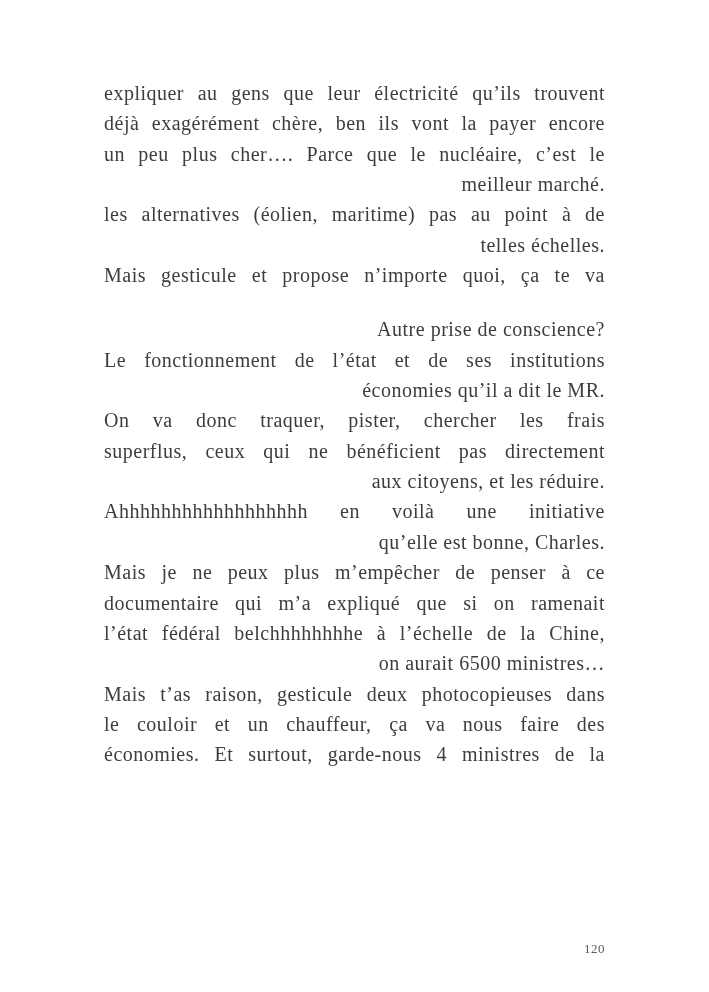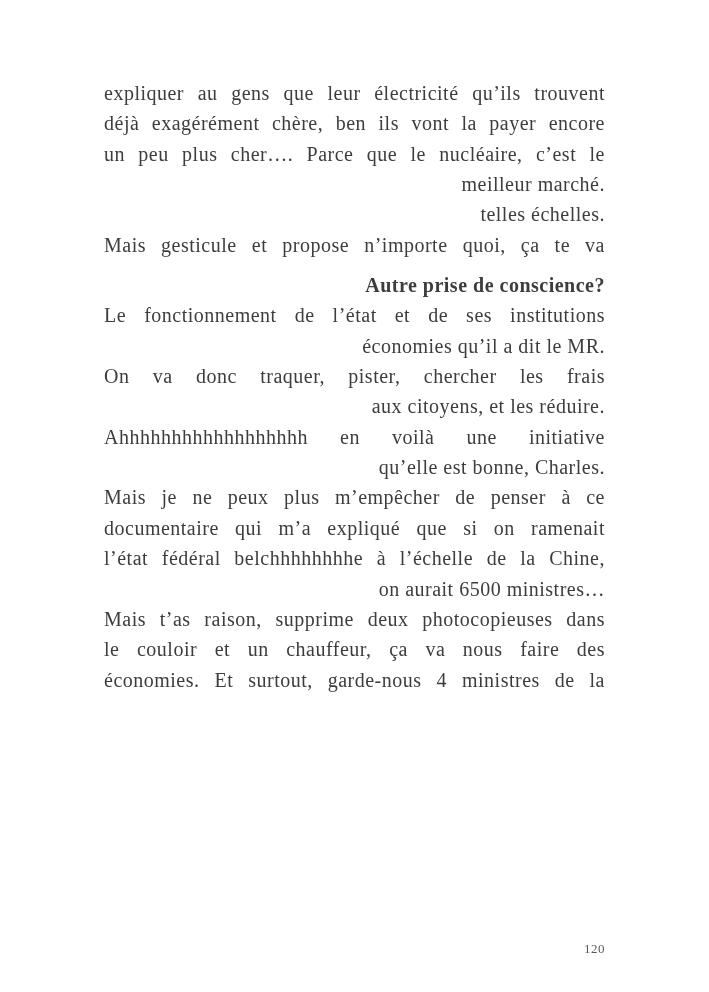--- a/index.html
+++ b/index.html
@@ -23,22 +23,21 @@
     color: #3d3d3d;
     font-size: 20px;
     line-height: 30.35px;
     letter-spacing: 0.5px;
   }
   .paragraph {
     margin: 0;
     padding: 0;
   }
   .paragraph.gap-before {
-    margin-top: 10px;
-    font-weight: bold;
+    margin-top: 24px;
   }
   .line {
     white-space: normal;
   }
   .line.just {
     text-align: justify;
     text-align-last: justify;
   }
   .line.last {
     text-align: right;
@@ -59,46 +58,48 @@
 
 <div class="page">
   <div class="text-block" id="text-block">
       <div class="paragraph">
         <div class="line just">expliquer au gens que leur électricité qu’ils trouvent</div>
         <div class="line just">déjà exagérément chère, ben ils vont la payer encore</div>
         <div class="line just">un peu plus cher…. Parce que le nucléaire, c’est le</div>
         <div class="line last">meilleur marché.</div>
       </div>
       <div class="paragraph">
+        <div class="line just">les alternatives (éolien, maritime) pas au point à de</div>
         <div class="line last">telles échelles.</div>
       </div>
       <div class="paragraph">
         <div class="line just">Mais gesticule et propose n’importe quoi, ça te va</div>
       </div>
       <div class="paragraph gap-before">
         <div class="line last">Autre prise de conscience?</div>
       </div>
       <div class="paragraph">
         <div class="line just">Le fonctionnement de l’état et de ses institutions</div>
         <div class="line last">économies qu’il a dit le MR.</div>
       </div>
       <div class="paragraph">
         <div class="line just">On va donc traquer, pister, chercher les frais</div>
+        <div class="line just">superflus, ceux qui ne bénéficient pas directement</div>
         <div class="line last">aux citoyens, et les réduire.</div>
       </div>
       <div class="paragraph">
         <div class="line just">Ahhhhhhhhhhhhhhhhhh en voilà une initiative</div>
         <div class="line last">qu’elle est bonne, Charles.</div>
       </div>
       <div class="paragraph">
         <div class="line just">Mais je ne peux plus m’empêcher de penser à ce</div>
         <div class="line just">documentaire qui m’a expliqué que si on ramenait</div>
         <div class="line just">l’état fédéral belchhhhhhhhe à l’échelle de la Chine,</div>
         <div class="line last">on aurait 6500 ministres…</div>
       </div>
       <div class="paragraph">
-        <div class="line just">Mais t’as raison, supprime deux photocopieuses dans</div>
+        <div class="line just">Mais t’as raison, gesticule deux photocopieuses dans</div>
         <div class="line just">le couloir et un chauffeur, ça va nous faire des</div>
         <div class="line just">économies. Et surtout, garde-nous 4 ministres de la</div>
       </div>
     </div>
   <div class="page-number">120</div>
 </div>
 
 </body></html>

